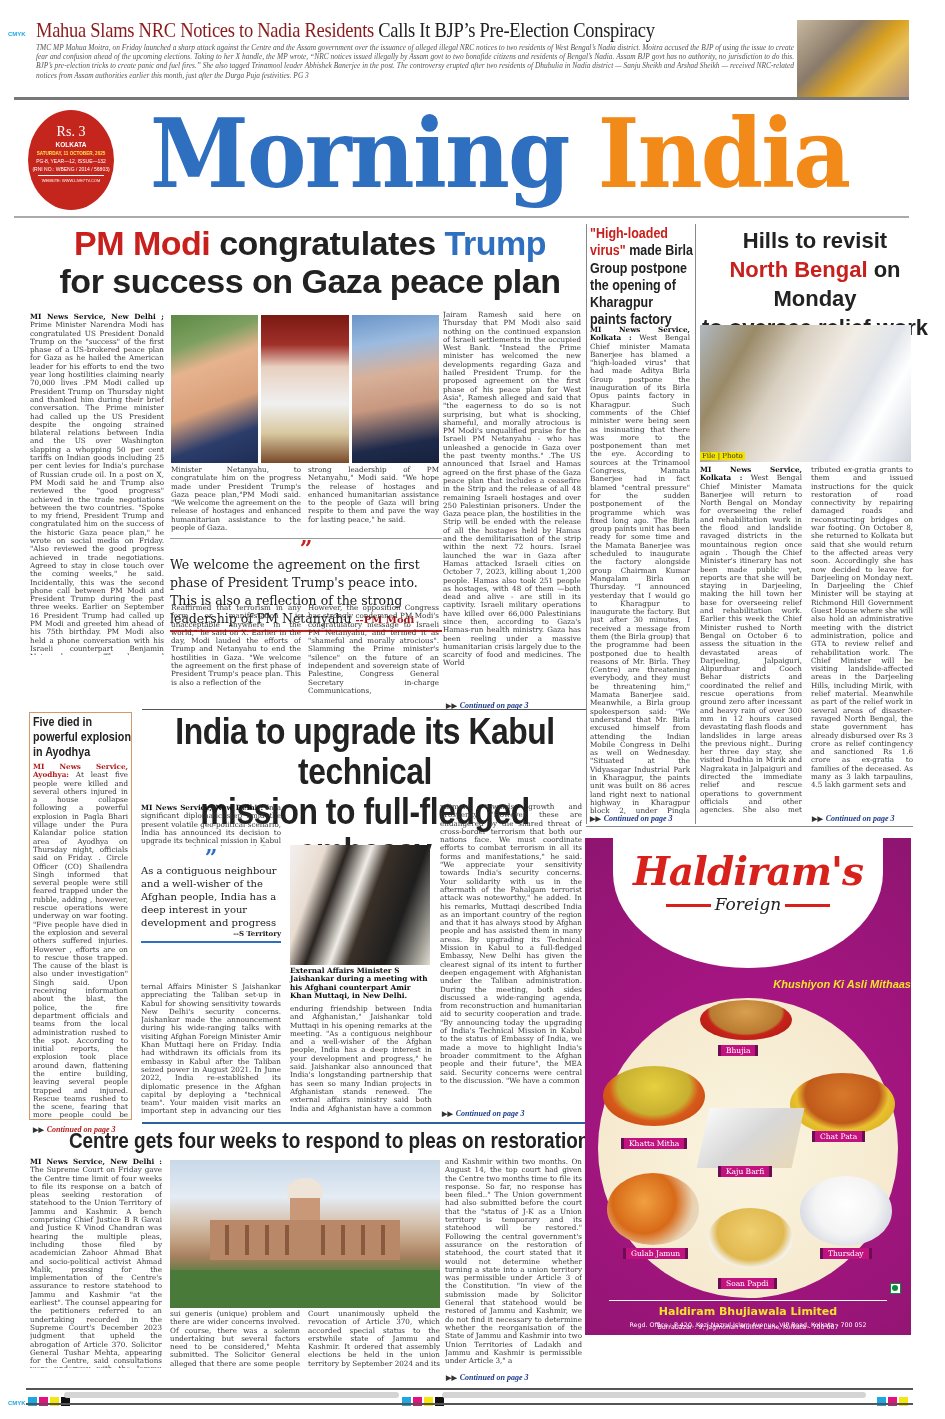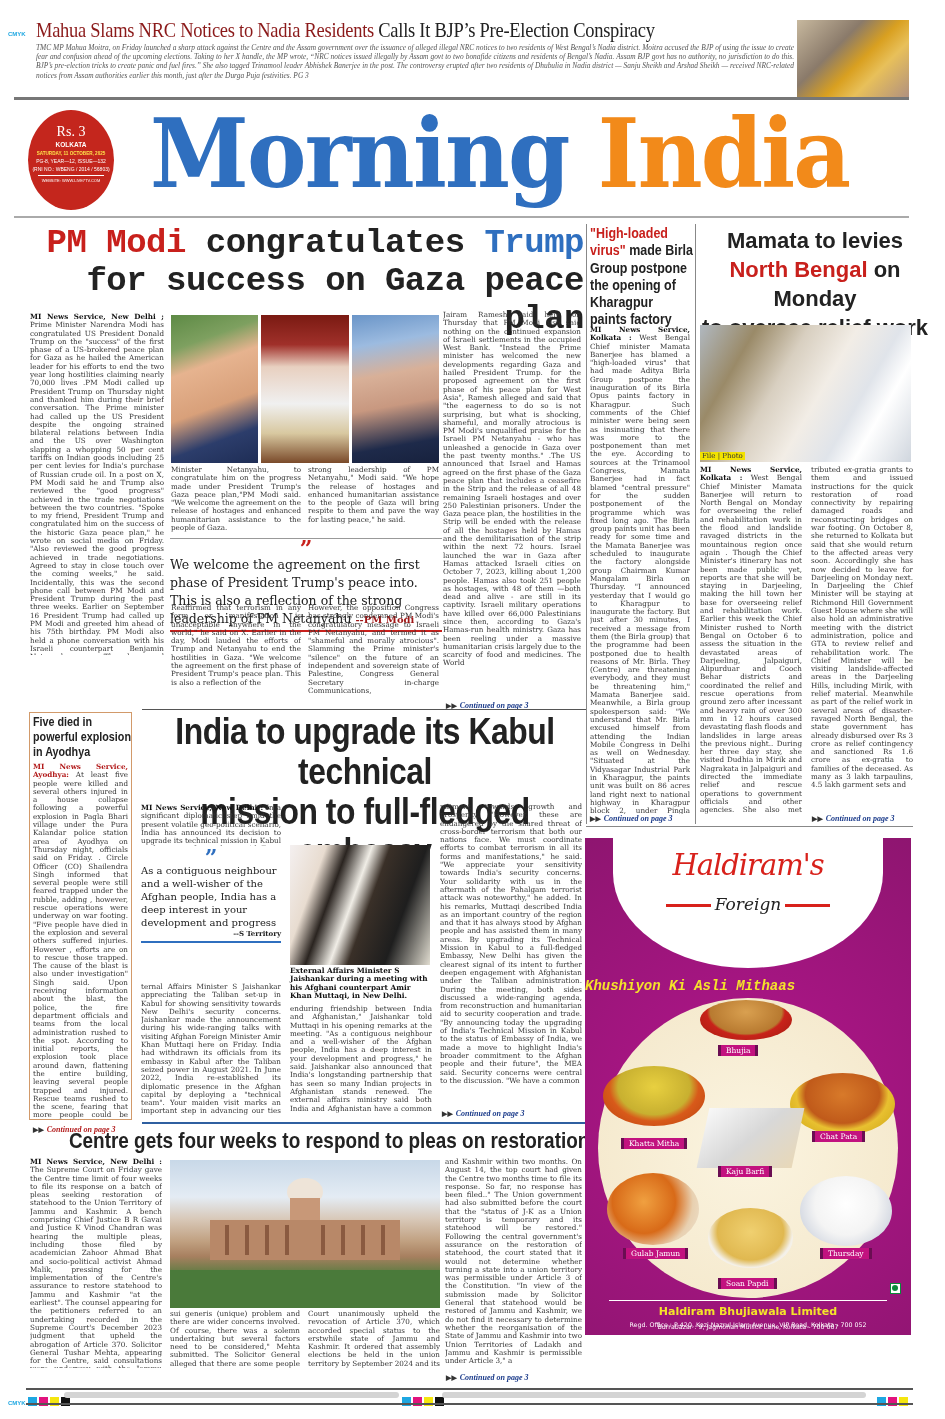--- a/index.html
+++ b/index.html
@@ -22,21 +22,21 @@
 #mast-circle{left:28px;top:110px;width:86px;height:100px;border-radius:50%;background:#c4261d;color:#fff;text-align:center;font-family:"Liberation Sans",sans-serif;padding-top:14px}
 #mast-circle .price{font-family:"Liberation Serif",serif;font-size:14px}
 #mast-circle .city{font-size:6.5px;font-weight:bold;margin-top:1px}
 #mast-circle .date{font-size:4.6px;font-weight:bold;color:#ffe24a;margin-top:3px}
 #mast-circle .issue{font-size:5px;line-height:6px;margin-top:2px}
 #mast-circle .web{font-size:4px;border-top:1px solid #fff;margin:3px 10px 0;padding-top:2px}
 #mast-title{left:150px;top:98px;font-family:"DejaVu Serif",serif;font-weight:bold;font-size:96px;letter-spacing:-2px;white-space:nowrap;transform:scaleX(0.93);transform-origin:left top;line-height:112px}
 #mast-title .m{color:#2f6fbf}
 #mast-title .i{color:#f28a1a}
 
-#modi-head{left:36px;top:224px;width:548px;text-align:right;font-family:Liberation Mono, monospace;font-weight:bold;font-size:34px;line-height:38px;letter-spacing:-0.5px;color:#222}
+#modi-head{left:36px;top:224px;width:548px;text-align:center;font-family:Liberation Sans, sans-serif;font-weight:bold;font-size:34px;line-height:38px;letter-spacing:-0.5px;color:#222}
 #modi-head .red{color:#c8201c}
 #modi-head .blue{color:#2f6fbf}
 #leaders-photo{left:171px;top:315px;width:268px;height:148px;display:flex;gap:3px}
 .lp{flex:1;position:relative;overflow:hidden}
 #lp1{background:linear-gradient(160deg,#5d8a45 0%,#7ea060 20%,#e6b38f 35%,#d8a07a 60%,#2c3d6b 80%,#1e2d55 100%)}
 #lp2{background:linear-gradient(180deg,#7a1a12 0%,#a0302a 20%,#e8d0c0 35%,#f0f0f0 60%,#d8c8a0 80%,#7a4a2a 100%)}
 #lp3{background:linear-gradient(170deg,#6a95c8 0%,#9cbbe0 20%,#d8b098 40%,#c89880 60%,#1e2a4a 85%,#17213d 100%)}
 #quote1{left:170px;top:538px;width:272px;border-top:1px solid #999;border-bottom:2px solid #c8201c;padding:2px 0 3px}
 .qmark{text-align:center;color:#c8201c;font-family:"DejaVu Serif",serif;font-weight:bold;font-size:22px;line-height:14px}
 .qtext{font-family:"DejaVu Serif",serif;font-size:12.5px;line-height:13.5px;color:#222}
@@ -58,24 +58,24 @@
 #kabul-caption{left:290px;top:967px;width:140px;font-family:"DejaVu Serif",serif;font-weight:bold;font-size:7.3px;line-height:8.4px;color:#111}
 #quote2{left:141px;top:850px;width:140px;border-bottom:2px solid #2f6fbf;padding-bottom:3px}
 #quote2 .qtext{font-size:10px;line-height:13px}
 #quote2 .qby{text-align:right;color:#222;font-size:7px}
 
 #jk-head{left:30px;top:1128px;width:556px;text-align:center;font-family:"Liberation Sans",sans-serif;font-weight:bold;font-size:22px;line-height:26px;color:#222;transform:scaleX(0.86);transform-origin:center top;white-space:nowrap}
 #sc-photo{left:170px;top:1160px;width:270px;height:148px;background:linear-gradient(180deg,#c8d8e8 0%,#e4ecf4 25%,#d8c8b8 40%,#c0a080 55%,#a88060 65%,#4a7a3a 80%,#3a6a2a 100%)}
 
 #ad{left:585px;top:838px;width:326px;height:497px;background:radial-gradient(circle at 50% 55%,#b3158c 0%,#8e1570 100%);overflow:hidden}
 #ad-top{position:absolute;left:28px;top:0;width:270px;height:130px;background:#fff;border-radius:0 0 135px 135px/0 0 95px 95px}
-#ad-brand{position:absolute;left:0;right:0;top:10px;text-align:center;font-family:"DejaVu Serif",serif;font-style:italic;font-weight:normal;font-size:29px;color:#d8211b;letter-spacing:-1px}
+#ad-brand{position:absolute;left:0;right:0;top:10px;text-align:center;font-family:"DejaVu Serif",serif;font-style:italic;font-weight:bold;font-size:39px;color:#d8211b;letter-spacing:-1px}
 #ad-sub{position:absolute;left:0;right:0;top:56px;text-align:center;font-family:"DejaVu Serif",serif;font-style:italic;font-size:17px;color:#222}
 #ad-sub .bar{display:inline-block;width:45px;height:3px;background:#d8211b;vertical-align:middle;margin:0 4px}
-#ad-tag{position:absolute;left:0;right:0;top:140px;text-align:left;font-family:Liberation Mono, monospace;font-style:italic;font-weight:bold;font-size:14px;color:#f4e32a}
+#ad-tag{position:absolute;left:0;right:0;top:140px;text-align:right;font-family:Liberation Sans, sans-serif;font-style:italic;font-weight:bold;font-size:11px;color:#f4e32a}
 #ad-plate{position:absolute;left:13px;top:160px;width:300px;height:300px;border-radius:50%;background:radial-gradient(circle,#fbf4e0 0%,#f3e6c8 100%)}
 .food{position:absolute;border-radius:50%}
 .flabel{position:absolute;background:#c2127f;color:#fff;font-family:"DejaVu Serif",serif;font-size:7.5px;padding:1px 5px;border-left:3px solid #6a0d52;border-right:3px solid #6a0d52;white-space:nowrap}
 #ad-line{position:absolute;left:24px;right:24px;top:462px;height:1px;background:#fff}
 #ad-company{position:absolute;left:0;right:0;top:467px;text-align:center;font-family:"DejaVu Sans",sans-serif;font-weight:bold;font-size:11px;color:#f4e32a}
 .ad-addr{position:absolute;left:0;right:0;text-align:center;font-family:"DejaVu Sans",sans-serif;font-size:6.3px;color:#fff}
 
 .printbar{height:6px;background:#d4d4d4;border-radius:3px}
 </style>
 </head>
@@ -143,21 +143,21 @@
   <span class="red">"High-loaded virus"</span>
   <span>made Birla Group postpone the opening of Kharagpur paints factory</span>
 </div>
 <div class="abs body-text" style="left:590px;top:326px;width:100px;height:488px">
   <b>MI News Service, Kolkata :</b><span> West Bengal Chief minister Mamata Banerjee has blamed a "high-loaded virus" that had made Aditya Birla Group postpone the inauguration of its Birla Opus paints factory in Kharagpur. Such comments of the Chief minister were being seen as insinuating that there was more to the postponement than met the eye. According to sources at the Trinamool Congress, Mamata Banerjee had in fact blamed "central pressure" for the sudden postponement of the programme which was fixed long ago. The Birla group paints unit has been ready for some time and the Mamata Banerjee was scheduled to inaugurate the factory alongside group Chairman Kumar Mangalam Birla on Thursday. "I announced yesterday that I would go to Kharagpur to inaugurate the factory. But just after 30 minutes, I received a message from them (the Birla group) that the programme had been postponed due to health reasons of Mr. Birla. They (Centre) are threatening everybody, and they must be threatening him," Mamata Banerjee said. Meanwhile, a Birla group spokesperson said: "We understand that Mr. Birla excused himself from attending the Indian Mobile Congress in Delhi as well on Wednesday. "Situated at the Vidyasagar Industrial Park in Kharagpur, the paints unit was built on 86 acres land right next to national highway in Kharagpur block 2, under Pingla assembly constituency, at an investment of</span>
 </div>
 <div class="abs cont" style="left:590px;top:814px"><span class="arr">▶▶</span><span>Continued on page 3</span></div>
 <div class="abs vr" style="left:695px;top:224px;height:600px"></div>
 
 <div class="abs" id="mamata-head">
-  <div>Mamata to levies</div>
+  <div>Hills to revisit</div>
   <div><span class="red">North Bengal</span><span> on Monday</span></div>
   <div>to oversee relief work</div>
 </div>
 <div class="abs" id="mamata-photo">
   <span class="tag">File | Photo</span>
 </div>
 <div class="abs body-text" style="left:700px;top:466px;width:102px;height:348px">
   <b>MI News Service, Kolkata :</b><span> West Bengal Chief Minister Mamata Banerjee will return to North Bengal on Monday for overseeing the relief and rehabilitation work in the flood and landslide ravaged districts in the mountainous region once again . Though the Chief Minister's itinerary has not been made public yet, reports are that she will be staying in Darjeeling, making the hill town her base for overseeing relief and rehabilitation work. Earlier this week the Chief Minister rushed to North Bengal on October 6 to assess the situation in the devastated areas of Darjeeling, Jalpaiguri, Alipurduar and Cooch Behar districts and coordinated the relief and rescue operations from ground zero after incessant and heavy rain of over 300 mm in 12 hours caused devastating flash floods and landslides in large areas the previous night.. During her three day stay, she visited Dudhia in Mirik and Nagrakata in Jalpaiguri and directed the immediate relief and rescue operations to government officials and other agencies. She also met victims, dis-</span>
 </div>
 <div class="abs body-text" style="left:811px;top:466px;width:102px;height:348px">tributed ex-gratia grants to them and issued instructions for the quick restoration of road connectivity by repairing damaged roads and reconstructing bridges on war footing. On October 8, she returned to Kolkata but said that she would return to the affected areas very soon. Accordingly she has now decided to leave for Darjeeling on Monday next. In Darjeeling the Chief Minister will be staying at Richmond Hill Government Guest House where she will also hold an administrative meeting with the district administration, police and GTA to review relief and rehabilitation work. The Chief Minister will be visiting landslide-affected areas in the Darjeeling Hills, including Mirik, with relief material. Meanwhile as part of the relief work in several areas of disaster-ravaged North Bengal, the state government has already disbursed over Rs 3 crore as relief contingency and sanctioned Rs 1.6 crore as ex-gratia to families of the deceased. As many as 3 lakh tarpaulins, 4.5 lakh garment sets and</div>

